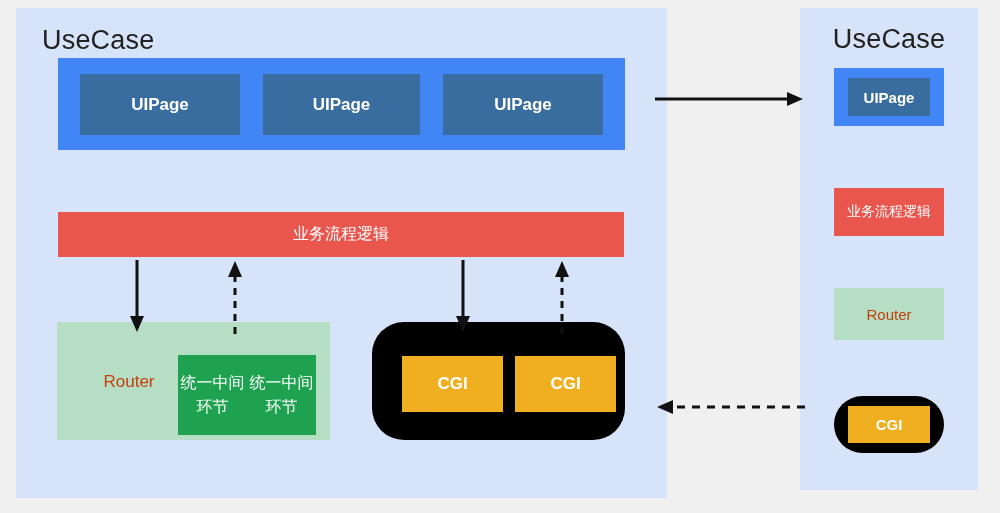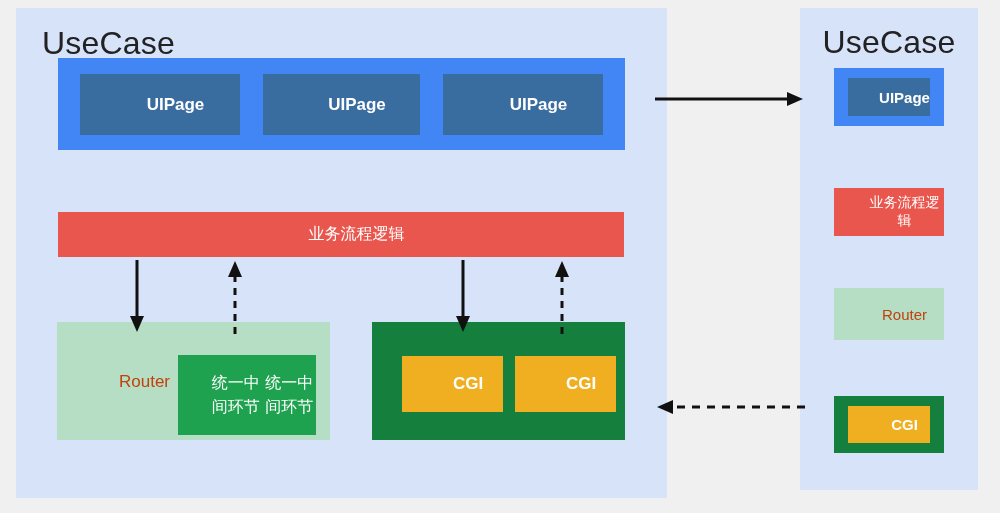--- a/index.html
+++ b/index.html
@@ -20,45 +20,44 @@
   .panel {
     position: absolute;
     background: #d7e3f9;
   }
   #left-panel  { left: 16px;  top: 8px; width: 651px; height: 490px; }
   #right-panel { left: 800px; top: 8px; width: 178px; height: 482px; }
 
   .panel-title {
     position: absolute;
     color: #222222;
-    font-size: 32px;
+    font-size: 27px;
     font-weight: 400;
     letter-spacing: 0.2px;
     white-space: nowrap;
   }
   #left-title  { left: 26px; top: 17px; }
   #right-title { left: 0; top: 16px; width: 178px; text-align: center; }
 
   
   .box {
     position: absolute;
     box-sizing: border-box;
     display: flex;
     align-items: center;
     justify-content: center;
     text-align: center;
-    padding-left: 31px;
   }
 
   .blue-outer   { background: #4285f4; }
   .blue-inner   { background: #396d9f; color: #ffffff; font-size: 17px; font-weight: 700; }
   .red-bar      { background: #e8564e; color: #ffffff; font-size: 16px; font-weight: 400; }
   .green-outer  { background: #b6dec4; }
   .green-inner  { background: #1ea24f; color: #ffffff; font-size: 16px; line-height: 1.5; font-weight: 400; }
-  .yellow-outer { background: #15803d; }
+  .yellow-outer { background: #000000; border-radius: 32px; }
   .yellow-inner { background: #efaf20; color: #ffffff; font-size: 17px; font-weight: 700; }
   .router-label { color: #c2410c; font-size: 17px; font-weight: 400; }
 
   
   #ui-row        { left: 42px;  top: 50px;  width: 567px; height: 92px; }
   #uipage-1      { left: 22px;  top: 16px;  width: 160px; height: 61px; }
   #uipage-2      { left: 205px; top: 16px;  width: 157px; height: 61px; }
   #uipage-3      { left: 385px; top: 16px;  width: 160px; height: 61px; }
 
   #biz-bar       { left: 42px;  top: 204px; width: 566px; height: 45px; }

